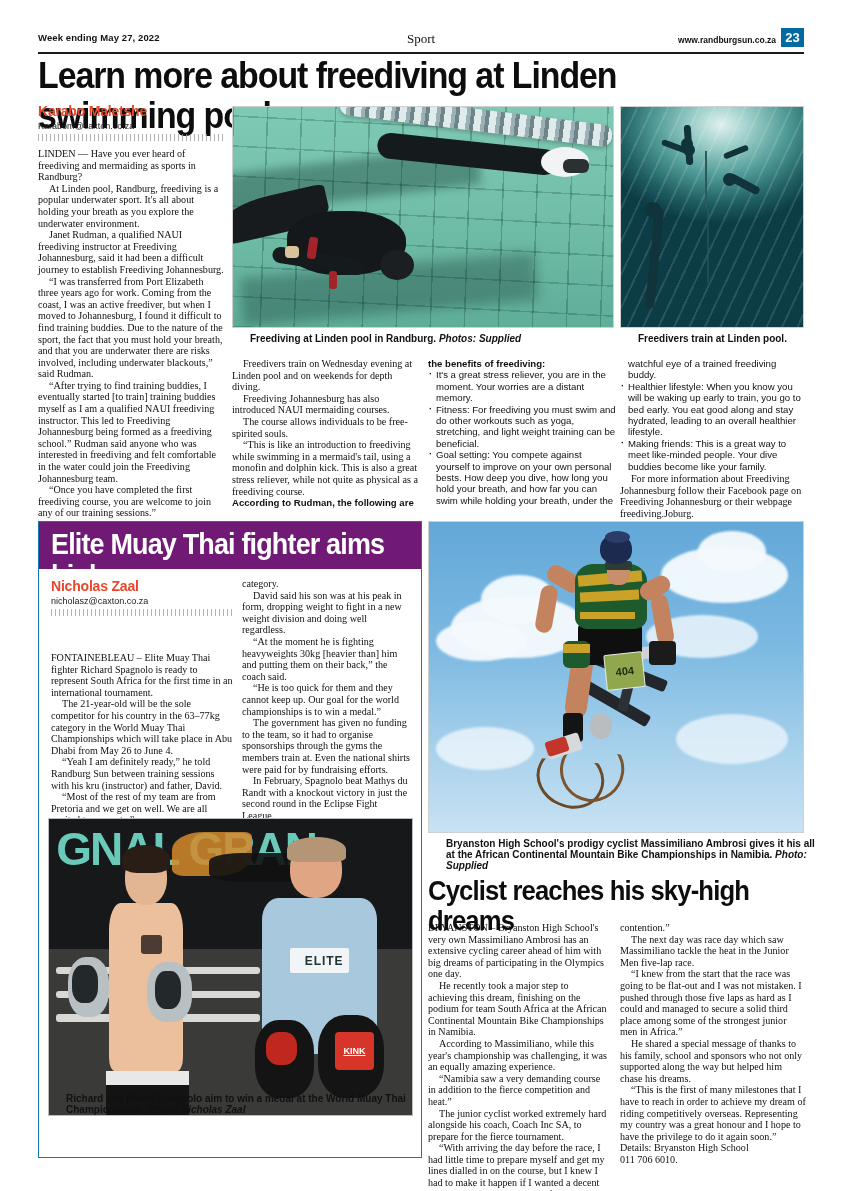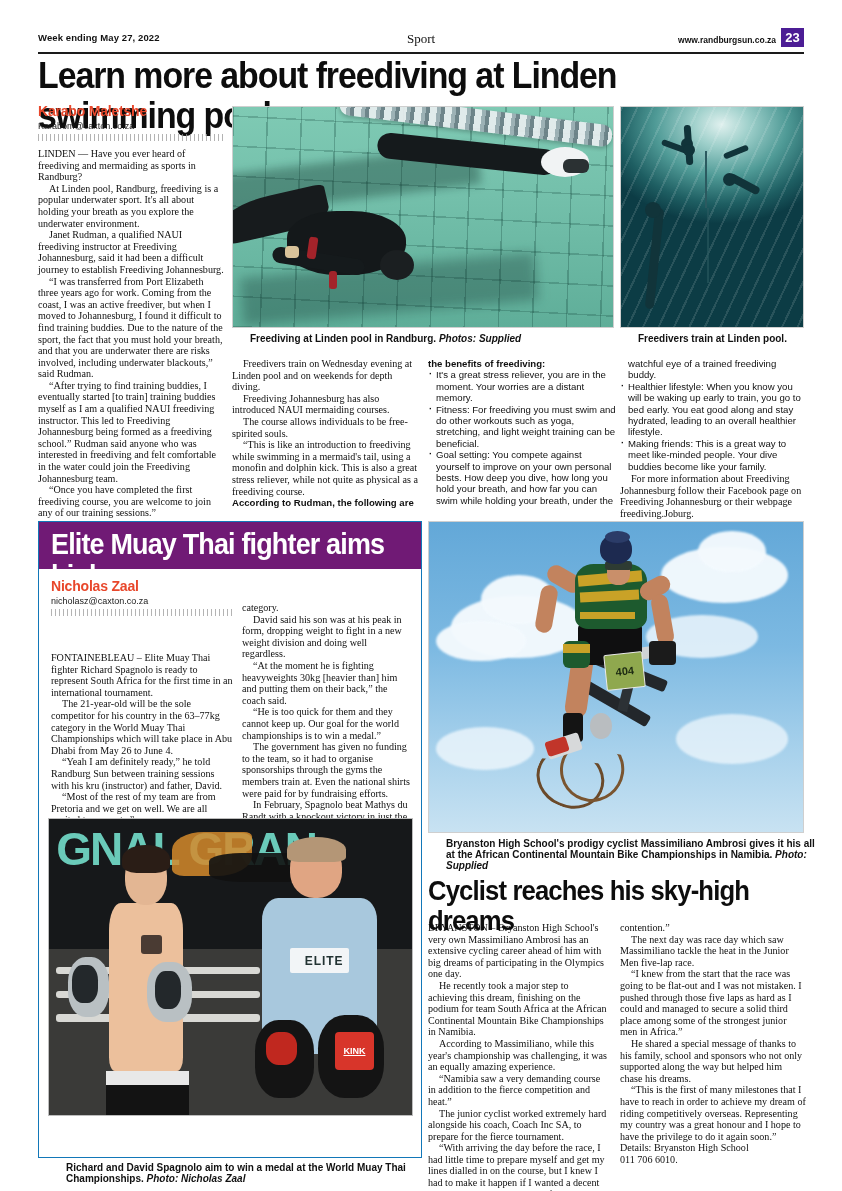--- a/index.html
+++ b/index.html
@@ -25,21 +25,21 @@
     position:absolute; left:50%; transform:translateX(-50%); top:-1px;
   }
   .mh-right {
     display:flex; align-items:center; gap:5px;
   }
   .mh-url {
     font-family:"Liberation Sans", sans-serif; font-weight:bold;
     font-size:8.5px; color:#111;
   }
   .pagenum {
-    width:23px; height:19px; background:#4c1d95; color:#fff;
+    width:23px; height:19px; background:#0369a1; color:#fff;
     font-family:"Liberation Sans", sans-serif; font-weight:bold; font-size:13px;
     display:flex; align-items:center; justify-content:center;
     margin-top:-4px;
   }
   .mh-rule {
     position:absolute; left:38px; top:52px; width:766px; height:2px; background:#1a1a1a;
   }
 
   
   .headline-main {
@@ -113,26 +113,26 @@
     position:absolute; left:0; top:0; width:100%; height:47px;
     background:#701a75;
   }
   .banner2 .btxt {
     position:absolute; left:12px; top:6px;
     font-family:"Liberation Sans", sans-serif; font-weight:bold;
     color:#fff; font-size:29px; line-height:32px; letter-spacing:-.9px;
     transform: scaleX(0.93); transform-origin:left top;
   }
   #s2-c1 { position:absolute; left:12px; top:56px; width:182px; }
-  #s2-c2 { position:absolute; left:203px; top:56px; width:170px;margin-top:24px; }
+  #s2-c2 { position:absolute; left:203px; top:56px; width:170px; }
   #photo-boxers {
     position:absolute; left:48px; top:818px; width:365px; height:298px;
     border:1px solid #bdbdbd; overflow:hidden;
   }
-  #cap-boxers { position:absolute; left:48px; top:1162px; width:365px; }
+  #cap-boxers { position:absolute; left:48px; top:1093px; width:365px; }
 
   
   #photo-cyclist {
     position:absolute; left:428px; top:521px; width:376px; height:312px;
     border:1px solid #cfcfcf; overflow:hidden;
   }
   #cap-cyclist { position:absolute; left:428px; top:838px; width:378px; }
   .headline-3 {
     position:absolute; left:428px; top:876px; width:390px;
     font-family:"Liberation Sans", sans-serif; font-weight:bold;

